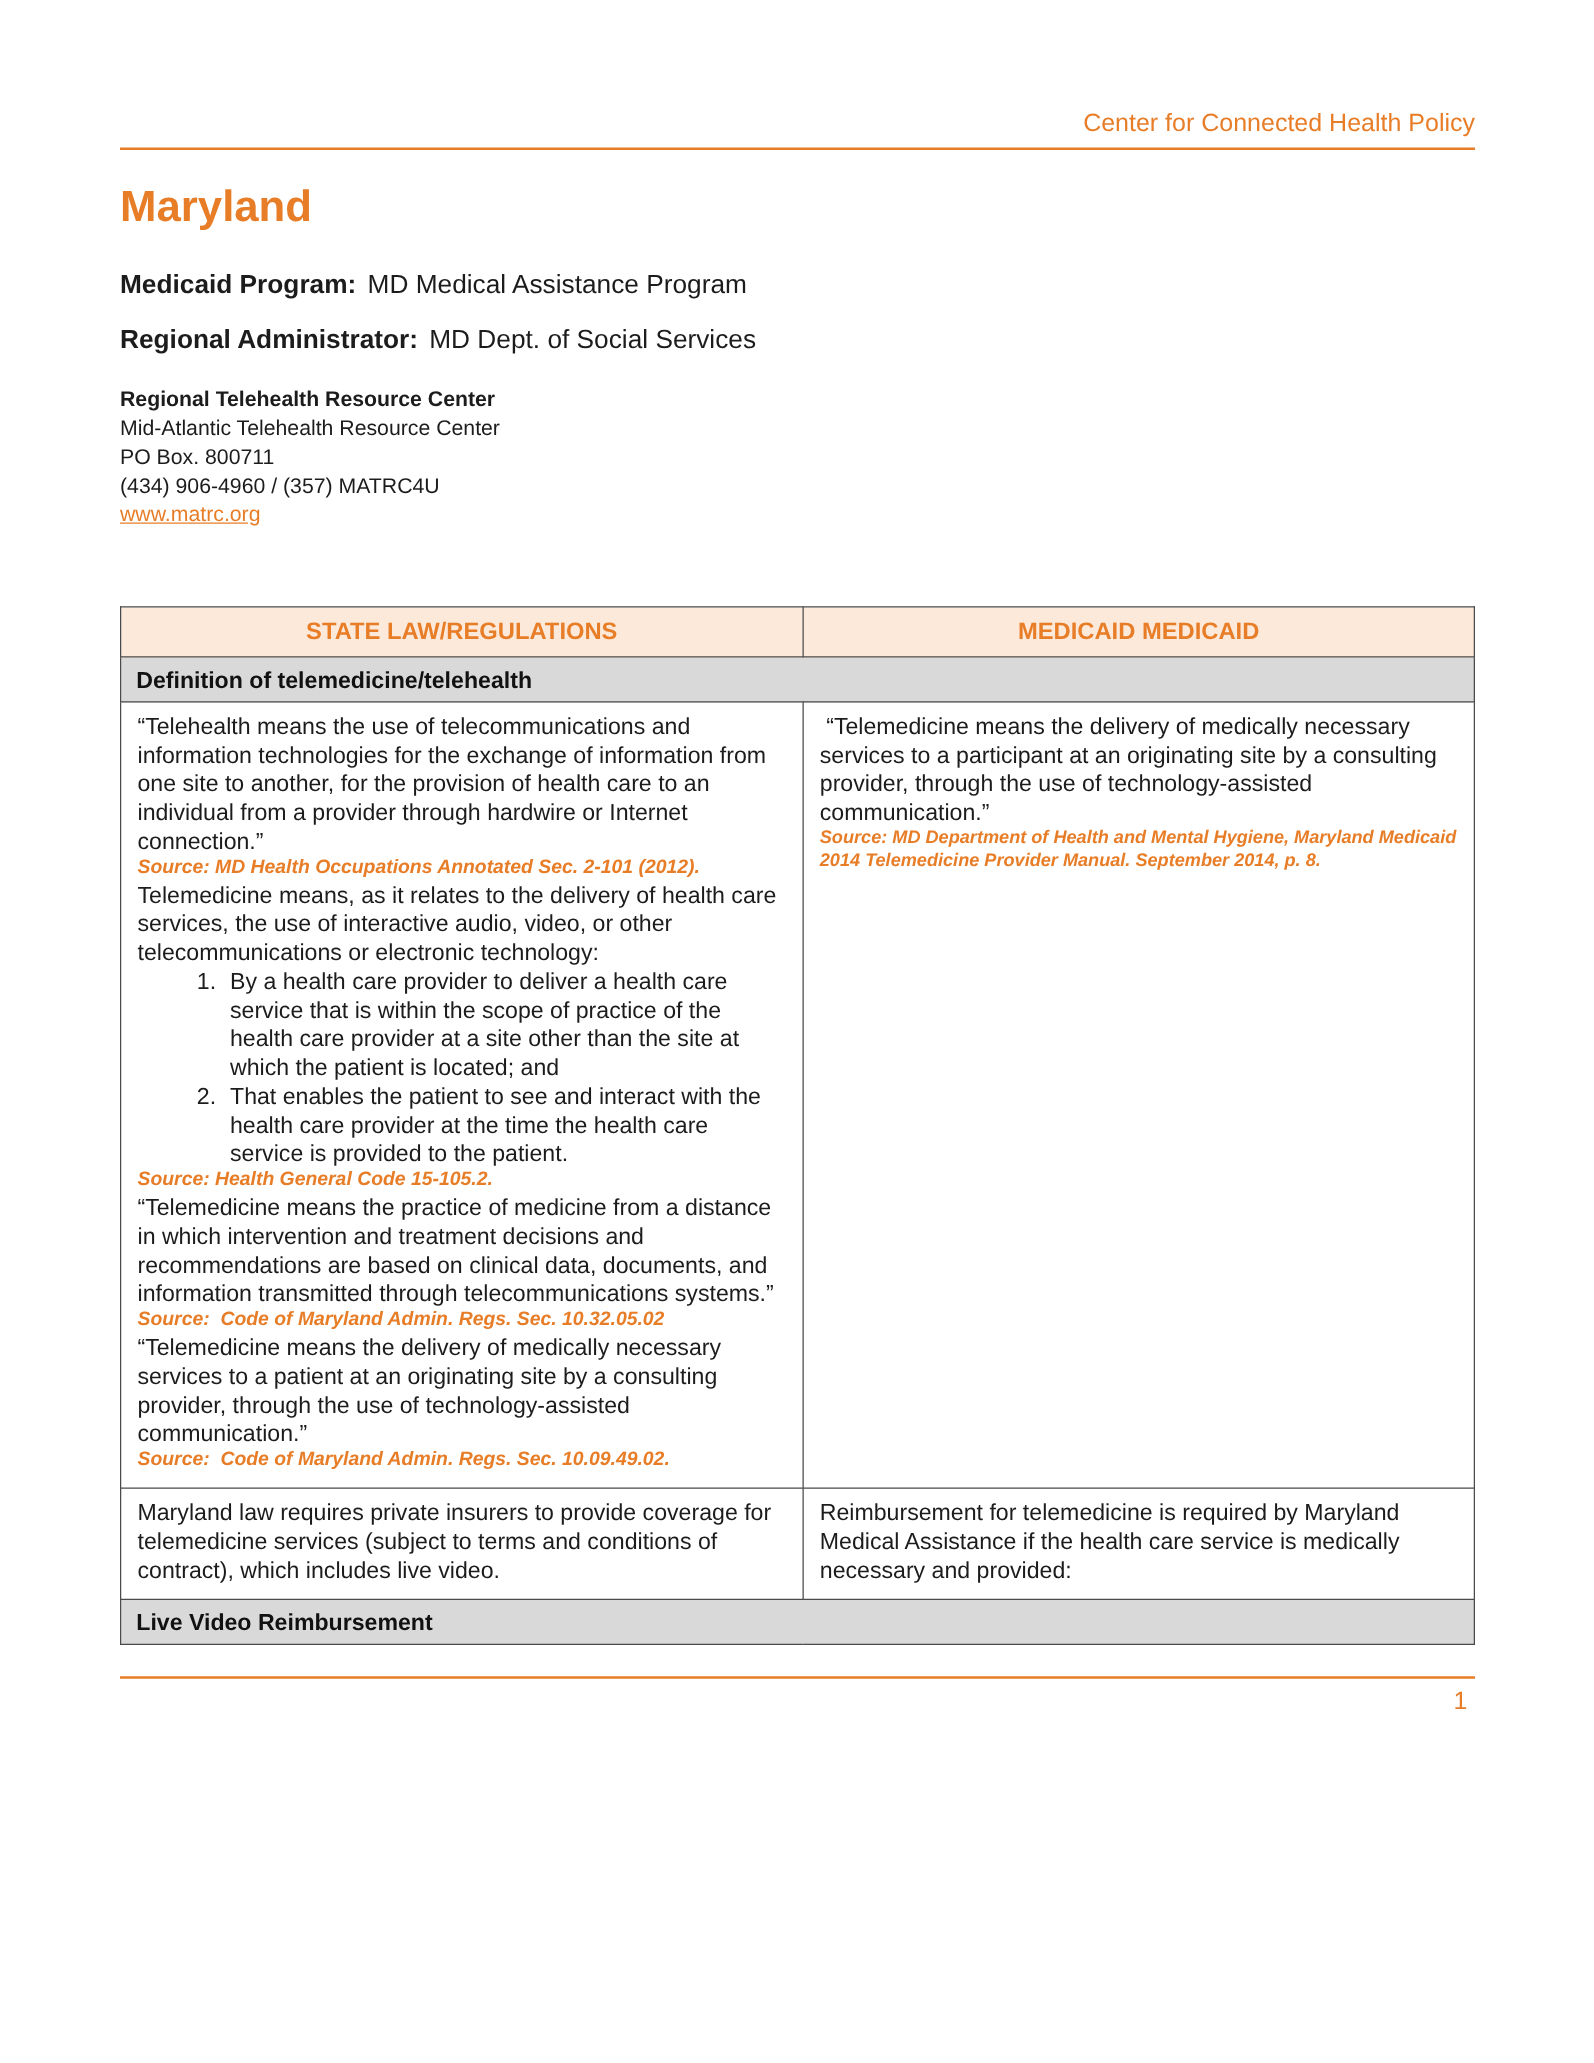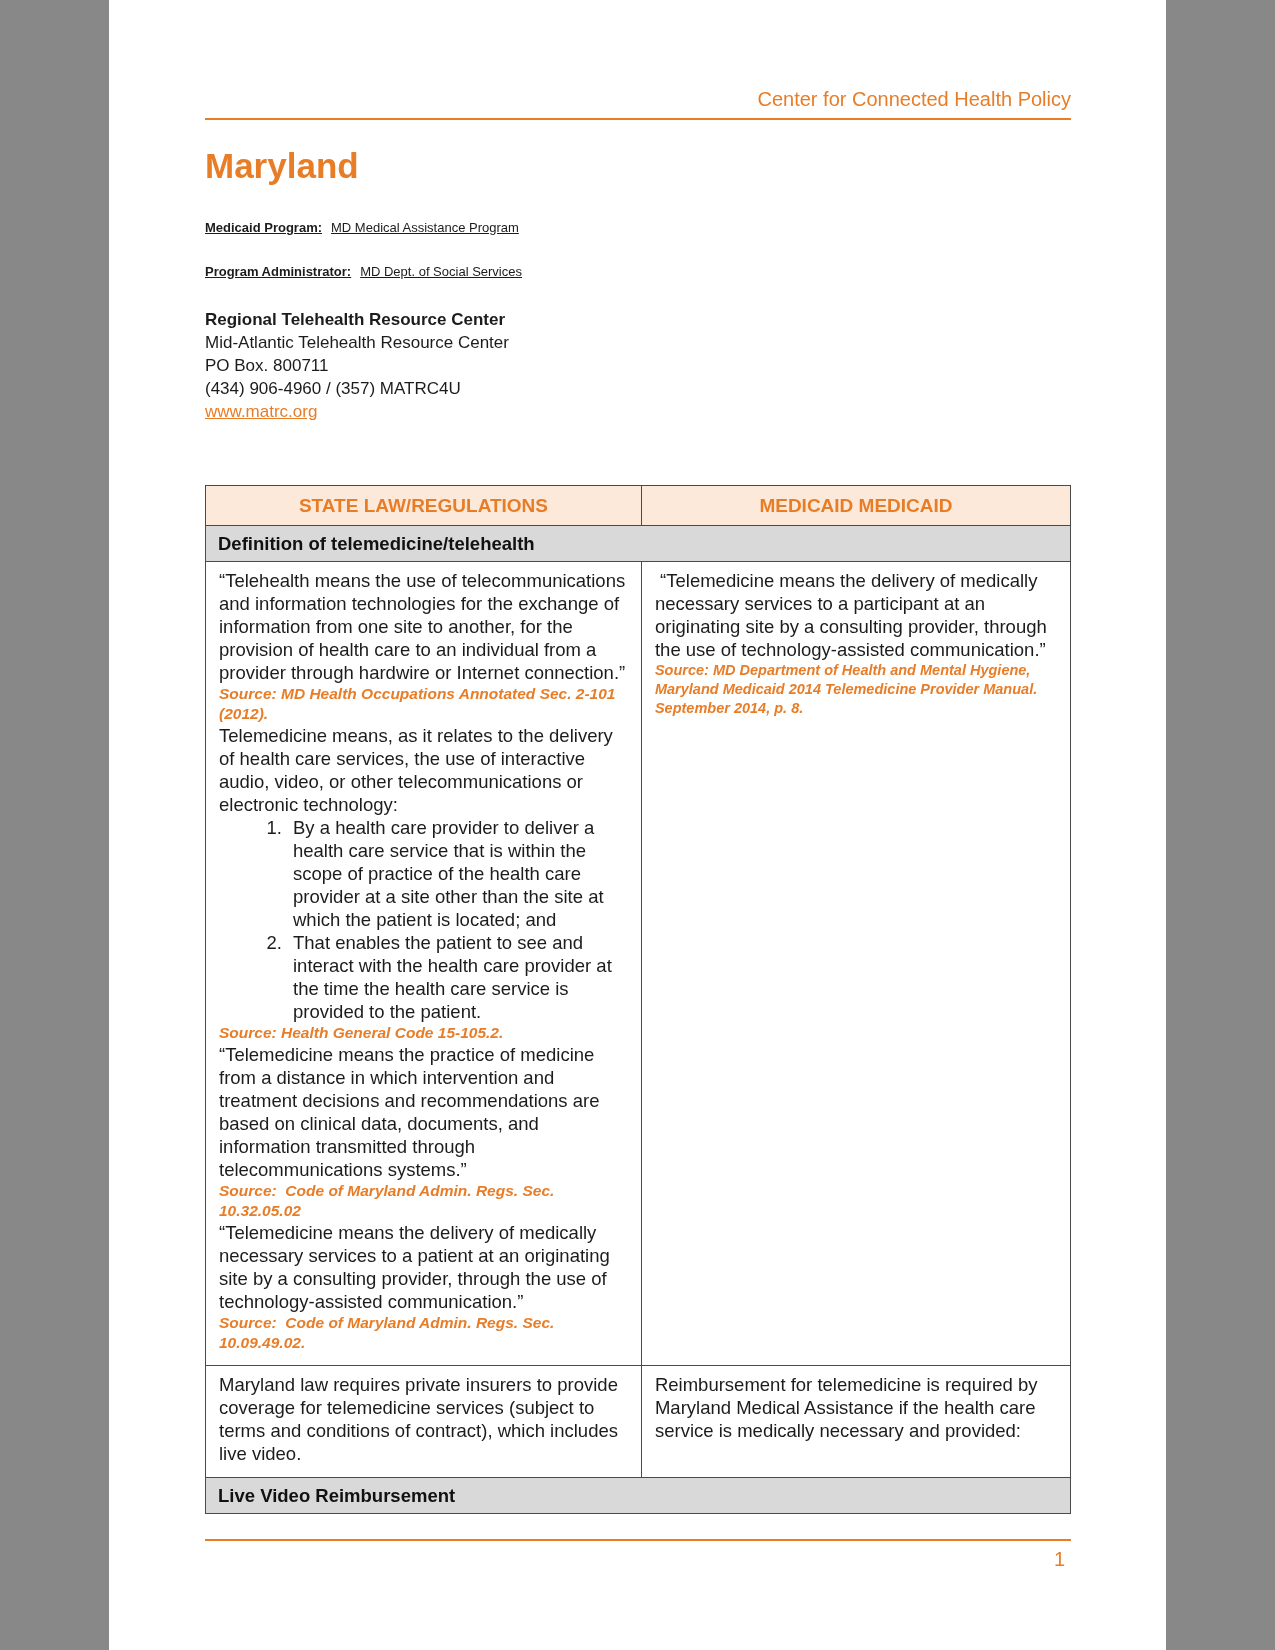--- a/index.html
+++ b/index.html
@@ -5,38 +5,38 @@
   :root{
     --orange:#E87D28;
     --peach:#FDE9D9;
     --gray:#D9D9D9;
     --border:#4A4A4A;
     --text:#1C1C1C;
   }
   *{box-sizing:border-box;}
   html,body{margin:0;padding:0;background:#888;}
   .page{
-    width:1057px;height:1650px;margin:0 auto;background:#fff;
+    width:1275px;height:1650px;margin:0 auto;background:#fff;
     font-family:"Liberation Sans","DejaVu Sans",sans-serif;
     color:var(--text);
     padding:88px 95px 0 96px;
     overflow:hidden;position:relative;
   }
   
   .doc-header{
     text-align:right;color:var(--orange);font-size:20px;line-height:22px;
     padding-bottom:8px;border-bottom:2px solid var(--orange);
   }
   
   h1.title{
     margin:26px 0 0 0;font-size:35px;line-height:40px;
     color:var(--orange);font-weight:bold;
   }
   
-  .info-line{font-size:13px;line-height:23px;margin:0;text-decoration:underline;}
+  .info-line{font-size:21px;line-height:23px;margin:0;}
   .info-line.first{margin-top:30px;}
   .info-line + .info-line{margin-top:21px;}
   .info-label{font-weight:bold;}
   .info-value{margin-left:9px;}
   
   .resource-block{margin-top:25px;font-size:17px;line-height:23px;}
   .resource-heading{font-weight:bold;}
   .addr-line{margin:0;}
   a.site-link{color:var(--orange);text-decoration:underline;cursor:pointer;}
   
@@ -85,21 +85,21 @@
 
   <div class="doc-header">Center for Connected Health Policy</div>
 
   <h1 class="title">Maryland</h1>
 
   <p class="info-line first">
     <span class="info-label">Medicaid Program:</span><span class="info-value">MD Medical Assistance Program</span>
   </p>
 
   <p class="info-line">
-    <span class="info-label">Program Administrator:</span><span class="info-value">MD Dept. of Social Services</span>
+    <span class="info-label">Regional Administrator:</span><span class="info-value">MD Dept. of Social Services</span>
   </p>
 
   <div class="resource-block">
     <div class="resource-heading">Regional Telehealth Resource Center</div>
     <p class="addr-line">Mid-Atlantic Telehealth Resource Center</p>
     <p class="addr-line">PO Box. 800711</p>
     <p class="addr-line">(434) 906-4960 / (357) MATRC4U</p>
     <p class="addr-line">
       <a class="site-link">www.matrc.org</a>
     </p>

